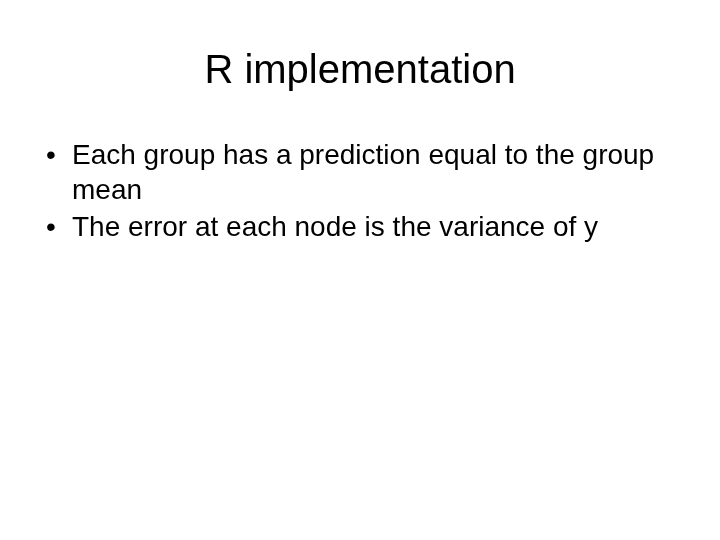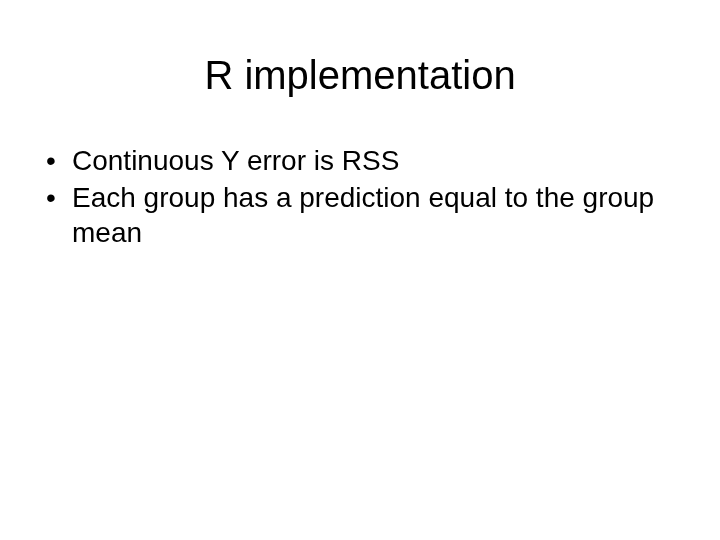--- a/index.html
+++ b/index.html
@@ -18,21 +18,21 @@
     .slide {
       width: 100%;
       height: 100%;
       padding: 30px 40px;
     }
     .title {
       font-size: 40px;
       font-weight: normal;
       text-align: center;
       margin-bottom: 45px;
-      margin-top: 23px;
+      margin-top: 17px;
     }
     .bullet-list {
       list-style: none;
       padding-left: 0;
     }
     .bullet-item {
       position: relative;
       padding-left: 32px;
       font-size: 28px;
       line-height: 1.25;
@@ -45,16 +45,16 @@
       top: 0;
       font-size: 28px;
     }
   </style>
 </head>
 <body>
 
 <div class="slide">
   <h1 class="title">R implementation</h1>
   <ul class="bullet-list">
-    <li class="bullet-item">Continuous Y error is RSS</li>
     <li class="bullet-item">Each group has a prediction equal to the group mean</li>
+    <li class="bullet-item">The error at each node is the variance of y</li>
   </ul>
 </div>
 
 </body></html>

